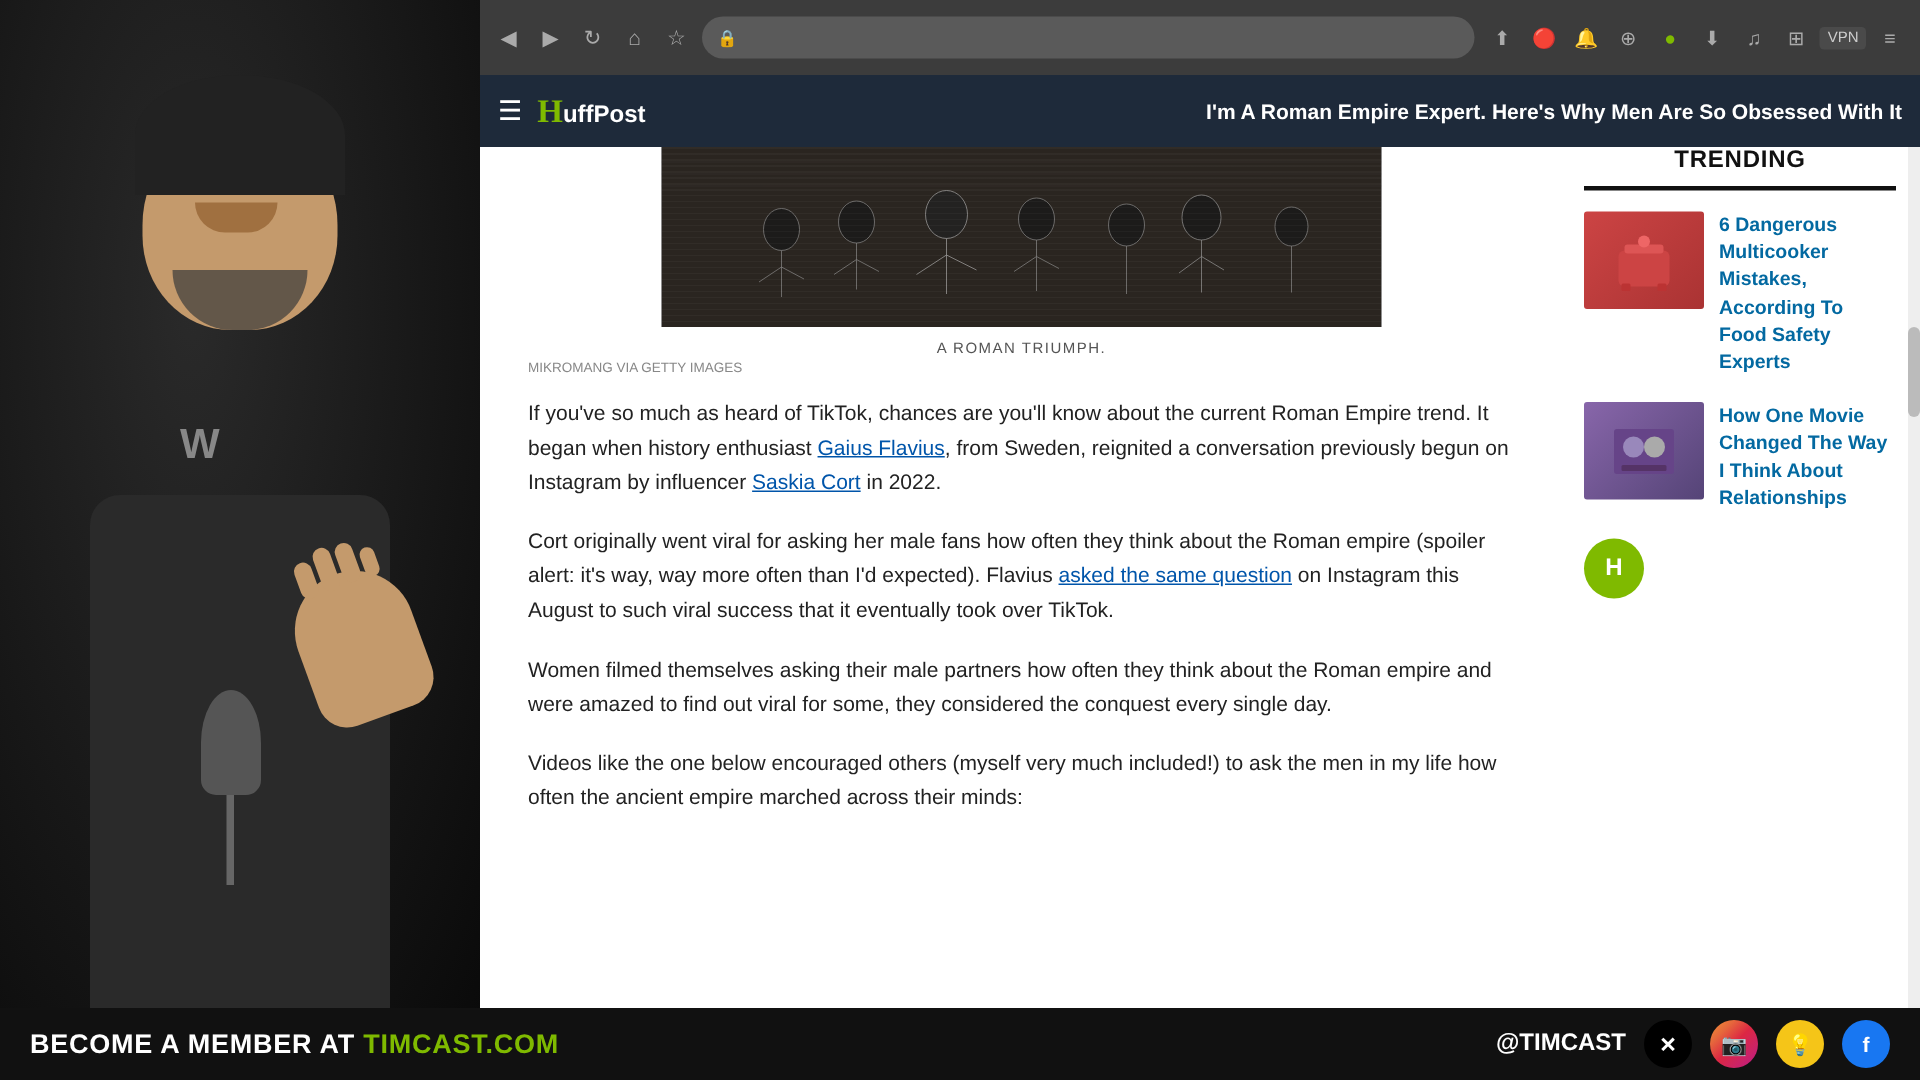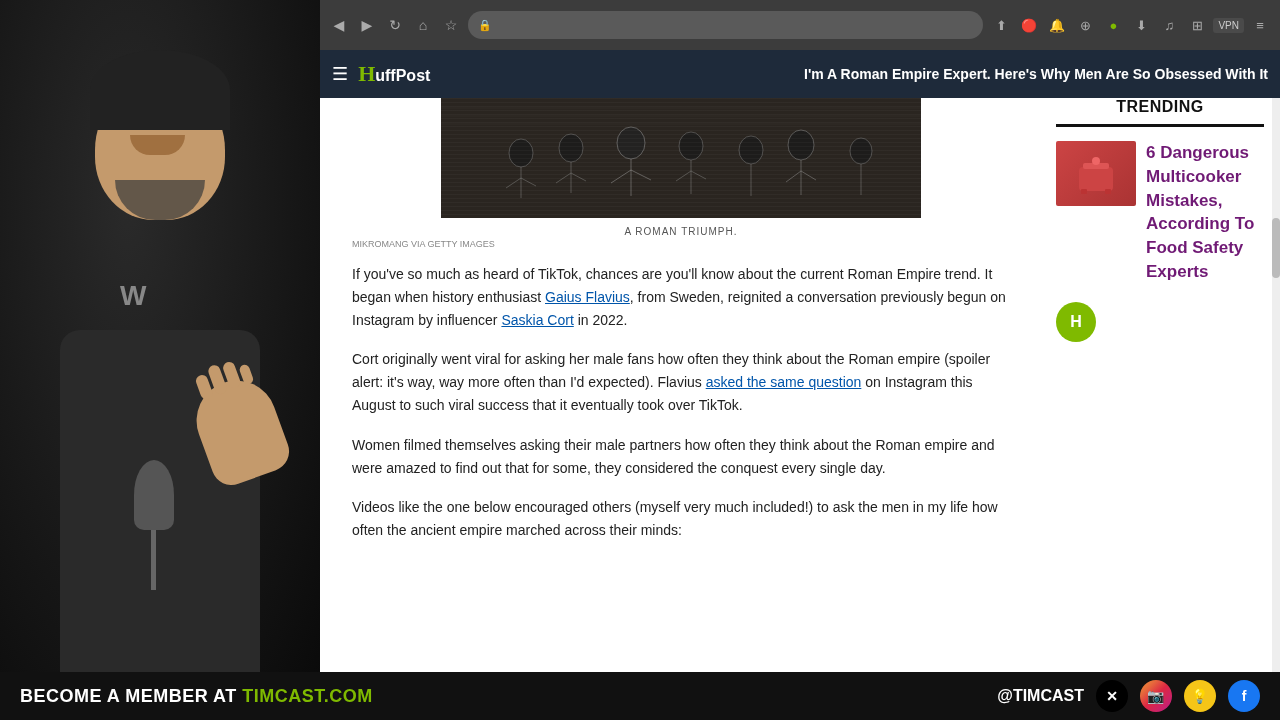--- a/index.html
+++ b/index.html
@@ -247,23 +247,23 @@
       display: flex; align-items: center; justify-content: center;
     }
     .thumb-movie {
       width: 80px; height: 65px;
       background: linear-gradient(135deg, #8866aa, #554477);
       flex-shrink: 0;
       border-radius: 2px;
       display: flex; align-items: center; justify-content: center;
     }
     .trending-title {
-      font-size: 17px;
+      font-size: 13px;
       font-weight: 700;
-      color: #701a75;
+      color: #0369a1;
       line-height: 1.4;
     }
     .sidebar-hp-logo {
       width: 40px; height: 40px;
       background: #7fba00;
       border-radius: 50%;
       display: flex; align-items: center; justify-content: center;
       color: #fff;
       font-weight: bold;
       font-size: 18px;
@@ -452,21 +452,21 @@
 
       <p class="article-para">
         If you've so much as heard of TikTok, chances are you'll know about the current Roman Empire trend. It began when history enthusiast <a class="article-link">Gaius Flavius</a>, from Sweden, reignited a conversation previously begun on Instagram by influencer <a class="article-link">Saskia Cort</a> in 2022.
       </p>
 
       <p class="article-para">
         Cort originally went viral for asking her male fans how often they think about the Roman empire (spoiler alert: it's way, way more often than I'd expected). Flavius <a class="article-link">asked the same question</a> on Instagram this August to such viral success that it eventually took over TikTok.
       </p>
 
       <p class="article-para">
-        Women filmed themselves asking their male partners how often they think about the Roman empire and were amazed to find out that for some, they considered the conquest every single day.
+        Women filmed themselves asking their male partners how often they think about the Roman empire and were amazed to find out viral for some, they considered the conquest every single day.
       </p>
 
       <p class="article-para">
         Videos like the one below encouraged others (myself very much included!) to ask the men in my life how often the ancient empire marched across their minds:
       </p>
     </div>
 
     <div class="sidebar">
       <div class="trending-label">TRENDING</div>
 
@@ -477,20 +477,32 @@
             <rect x="8" y="18" width="34" height="24" rx="4" fill="#c44"></rect>
             <rect x="12" y="14" width="26" height="6" rx="2" fill="#d55"></rect>
             <circle cx="25" cy="12" r="4" fill="#e66"></circle>
             <rect x="10" y="40" width="6" height="5" rx="1" fill="#b33"></rect>
             <rect x="34" y="40" width="6" height="5" rx="1" fill="#b33"></rect>
           </svg>
         </div>
         <div class="trending-title">6 Dangerous Multicooker Mistakes, According To Food Safety Experts</div>
       </div>
 
+      <div class="trending-item">
+        <div class="thumb-movie">
+
+          <svg width="50" height="50" viewBox="0 0 50 50" xmlns="http://www.w3.org/2000/svg">
+            <rect x="5" y="10" width="40" height="30" rx="2" fill="#664488"></rect>
+            <circle cx="18" cy="22" r="7" fill="#9988bb"></circle>
+            <circle cx="32" cy="22" r="7" fill="#aaa"></circle>
+            <rect x="10" y="34" width="30" height="4" rx="1" fill="#553366"></rect>
+          </svg>
+        </div>
+        <div class="trending-title">How One Movie Changed The Way I Think About Relationships</div>
+      </div>
 
       <div class="sidebar-hp-logo">
         <span style="color:#fff;font-weight:bold;font-size:16px;">H</span>
       </div>
     </div>
   </div>
 </div>
 
 <div class="scrollbar-track">
   <div class="scrollbar-thumb"></div>

